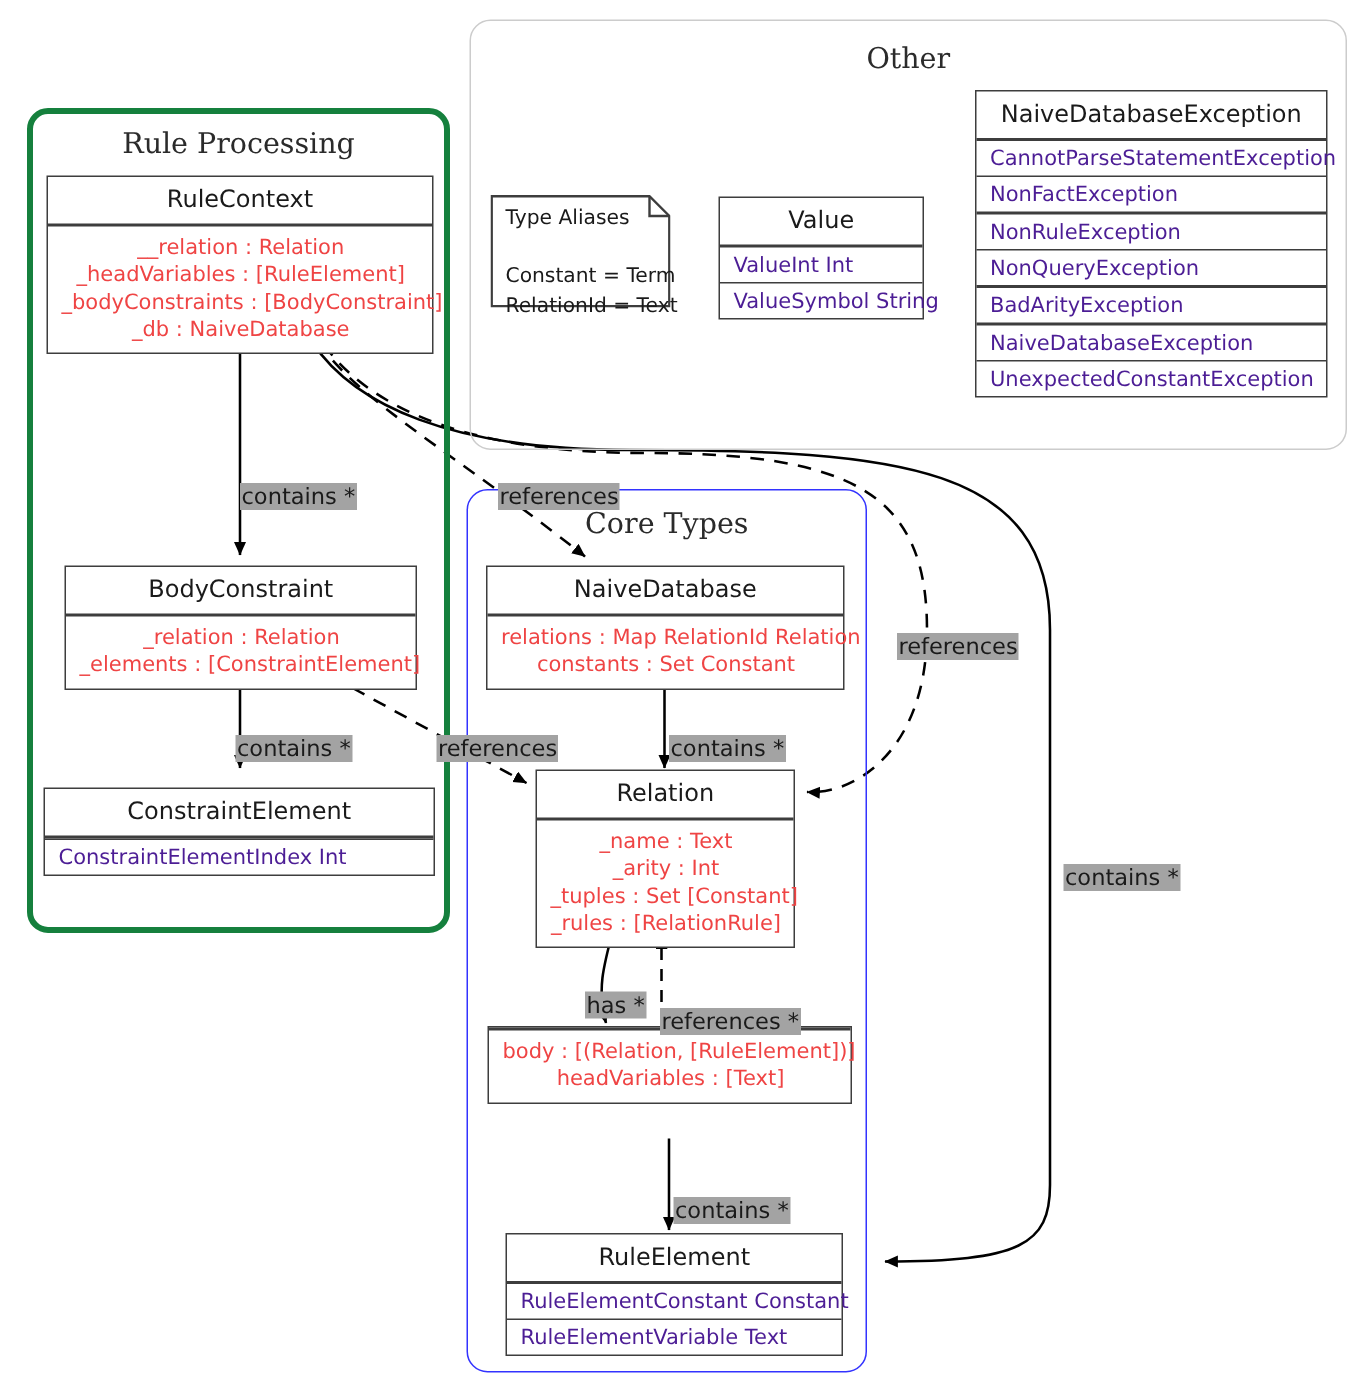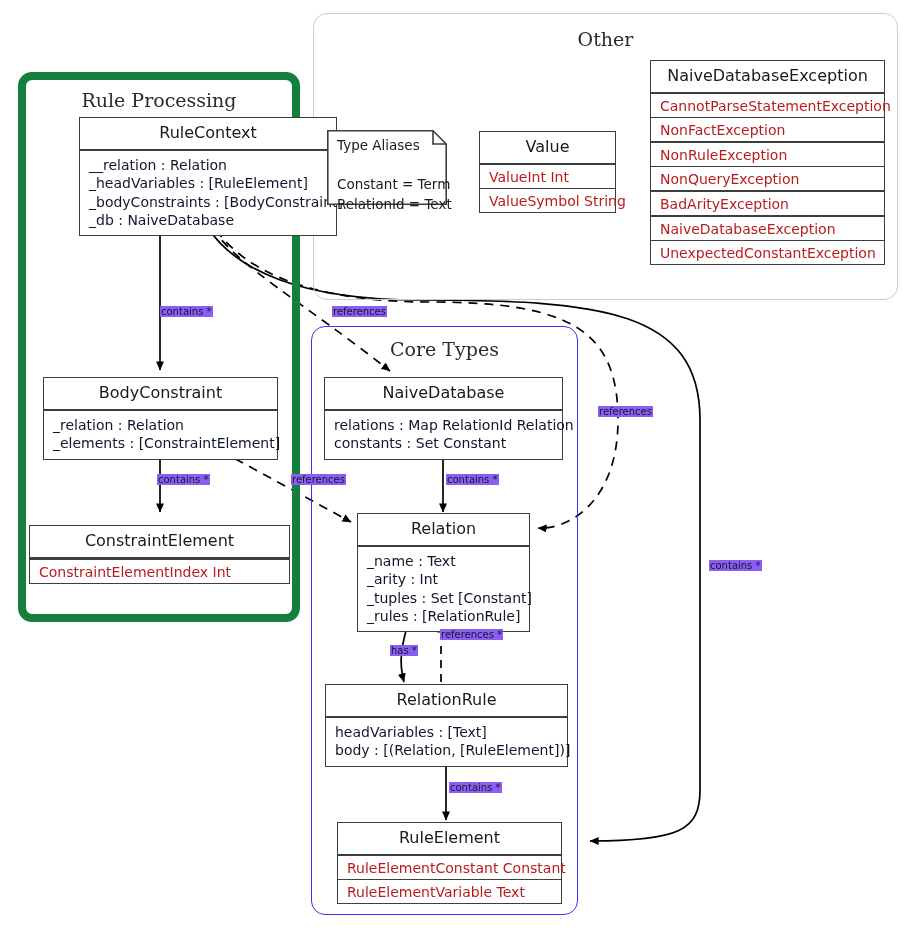--- a/index.html
+++ b/index.html
@@ -13,32 +13,32 @@
   .group-title{position:absolute;width:100%;text-align:center;
                font-family:"DejaVu Serif","Liberation Serif",serif;
                font-size:19px;color:#2b2b2b;white-space:nowrap;}
 
   
   .cls{position:absolute;box-sizing:border-box;background:#ffffff;
        border:1.6px solid #3d3d3d;}
   .cls .hdr{text-align:center;font-size:16px;color:#1a1a1a;
             padding:5px 6px 6px 6px;line-height:1.25;}
   .cls .sep{height:1.6px;background:#3d3d3d;}
-  .cls .attrs{padding:5px 8px 6px 9px;font-size:14px;color:#0f172a;line-height:1.32;}
+  .cls .attrs{padding:5px 8px 6px 9px;font-size:14px;color:#ef4444;line-height:1.32;text-align:center;}
   .cls .attrs div{white-space:nowrap;}
-  .cls .row{font-size:14px;color:#b91c1c;padding:4px 8px 3px 9px;white-space:nowrap;}
+  .cls .row{font-size:14px;color:#4c1d95;padding:4px 8px 3px 9px;white-space:nowrap;}
 
   
   .note{position:absolute;box-sizing:border-box;}
   .note .txt{position:absolute;left:10px;top:6px;font-size:13.5px;color:#1a1a1a;
              line-height:1.45;white-space:pre;}
 
   
-  .elabel{position:absolute;font-size:10px;color:#1a1a1a;white-space:nowrap;
-          background:#8b5cf6;padding:0 1px;}
+  .elabel{position:absolute;font-size:15px;color:#1a1a1a;white-space:nowrap;
+          background:#a3a3a3;padding:0 1px;margin-top:16px;}
 </style>
 </head>
 <body>
 
 <div id="canvas">
 
   <svg class="edges" viewBox="0 0 912 932">
     <defs>
       <marker id="arrowFilled" markerWidth="11" markerHeight="11" refX="8.6" refY="4" orient="auto" markerUnits="userSpaceOnUse">
         <path d="M0,0 L9,4 L0,8 z" fill="#000"></path>
@@ -88,29 +88,29 @@
 
     <g>
       <path d="M446,759 L446,820" stroke="#000" stroke-width="1.7" fill="none" marker-end="url(#arrowFilled)"></path>
     </g>
   </svg>
 
   <div class="group" style="left:313px;top:13px;width:585px;height:287px;border:1.6px solid #cccccc;">
     <div class="group-title" style="top:14px;">Other</div>
   </div>
 
-  <div class="group" style="left:18px;top:72px;width:282px;height:550px;border:8px solid #15803d;">
+  <div class="group" style="left:18px;top:72px;width:282px;height:550px;border:4px solid #15803d;">
     <div class="group-title" style="top:9px;">Rule Processing</div>
   </div>
 
   <div class="group" style="left:311px;top:326px;width:267px;height:589px;border:1.6px solid #3333ff;">
     <div class="group-title" style="top:11px;">Core Types</div>
   </div>
 
-  <div class="cls" style="left:31px;top:117px;width:258px;margin-left:48px;">
+  <div class="cls" style="left:31px;top:117px;width:258px;">
     <div class="hdr">RuleContext</div>
     <div class="sep"></div>
     <div class="attrs">
       <div>__relation : Relation</div>
       <div>_headVariables : [RuleElement]</div>
       <div>_bodyConstraints : [BodyConstraint]</div>
       <div>_db : NaiveDatabase</div>
     </div>
   </div>
 
@@ -144,25 +144,24 @@
   <div class="cls" style="left:324px;top:377px;width:239px;">
     <div class="hdr">NaiveDatabase</div>
     <div class="sep"></div>
     <div class="attrs">
       <div>relations : Map RelationId Relation</div>
       <div>constants : Set Constant</div>
     </div>
   </div>
 
   <div class="cls" style="left:325px;top:684px;width:243px;">
-    <div class="hdr">RelationRule</div>
-    <div class="sep"></div>
-    <div class="attrs">
+    <div class="sep"></div>
+    <div class="attrs">
+      <div>body : [(Relation, [RuleElement])]</div>
       <div>headVariables : [Text]</div>
-      <div>body : [(Relation, [RuleElement])]</div>
     </div>
   </div>
 
   <div class="cls" style="left:337px;top:822px;width:225px;">
     <div class="hdr">RuleElement</div>
     <div class="sep"></div>
     <div class="row">RuleElementConstant Constant</div>
     <div class="sep"></div>
     <div class="row">RuleElementVariable Text</div>
   </div>
@@ -213,17 +212,17 @@
   <div class="elabel" style="left:291px;top:474px;">references</div>
 
   <div class="elabel" style="left:446px;top:474px;">contains *</div>
 
   <div class="elabel" style="left:598px;top:406px;">references</div>
 
   <div class="elabel" style="left:709px;top:560px;">contains *</div>
 
   <div class="elabel" style="left:390px;top:645px;">has *</div>
 
-  <div class="elabel" style="left:440px;top:629px;">references *</div>
+  <div class="elabel" style="left:440px;top:656px;">references *</div>
 
   <div class="elabel" style="left:449px;top:782px;">contains *</div>
 
 </div>
 
 </body></html>

